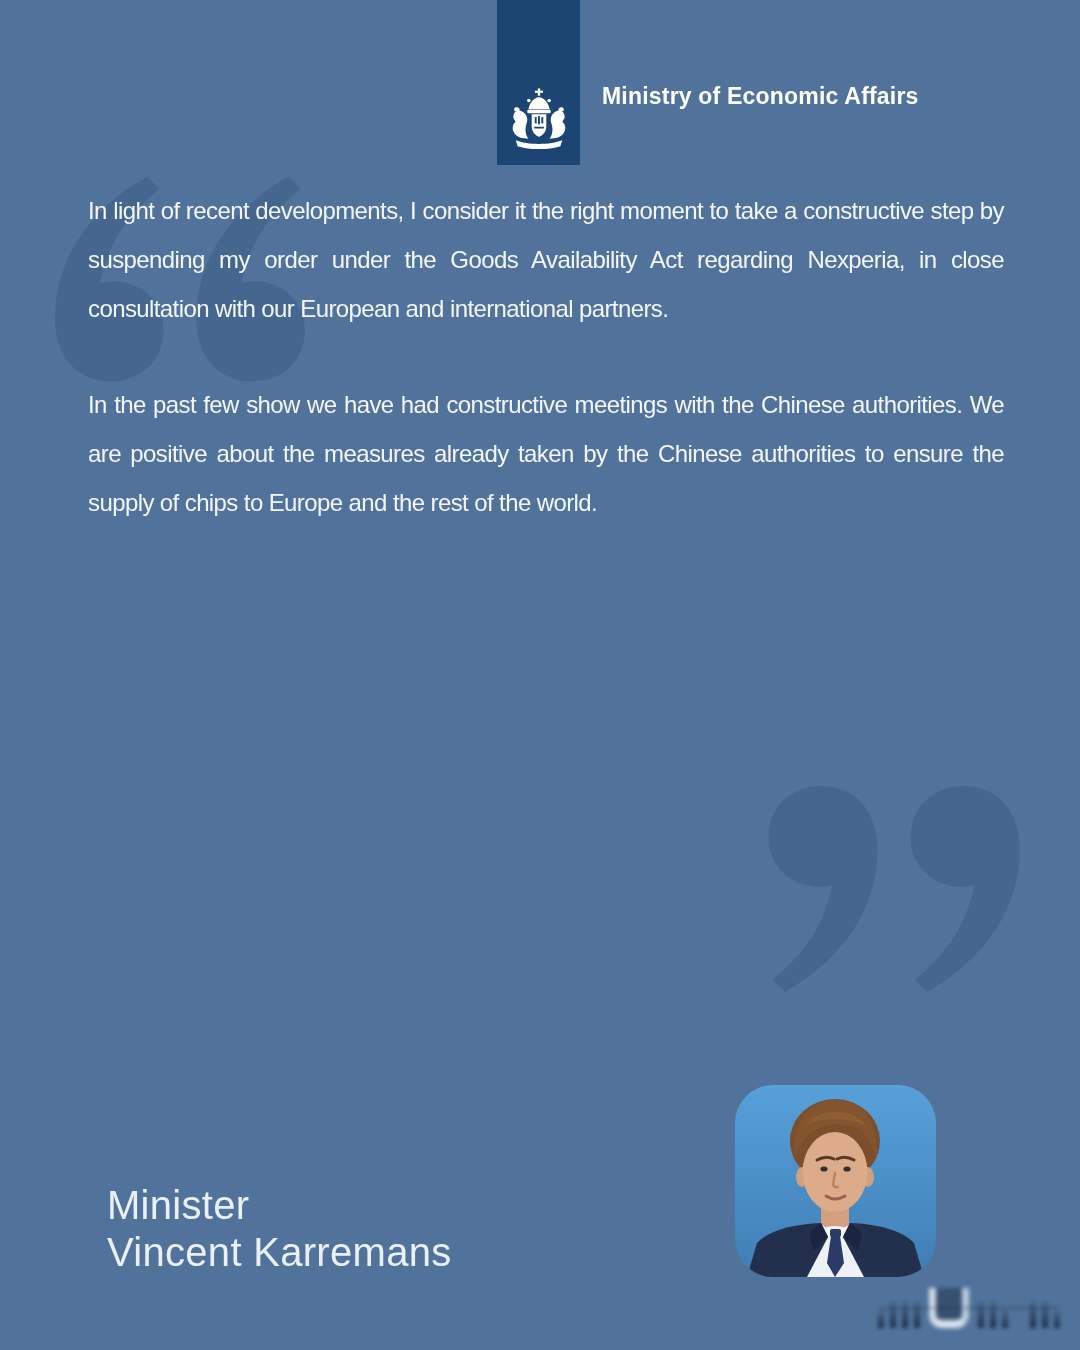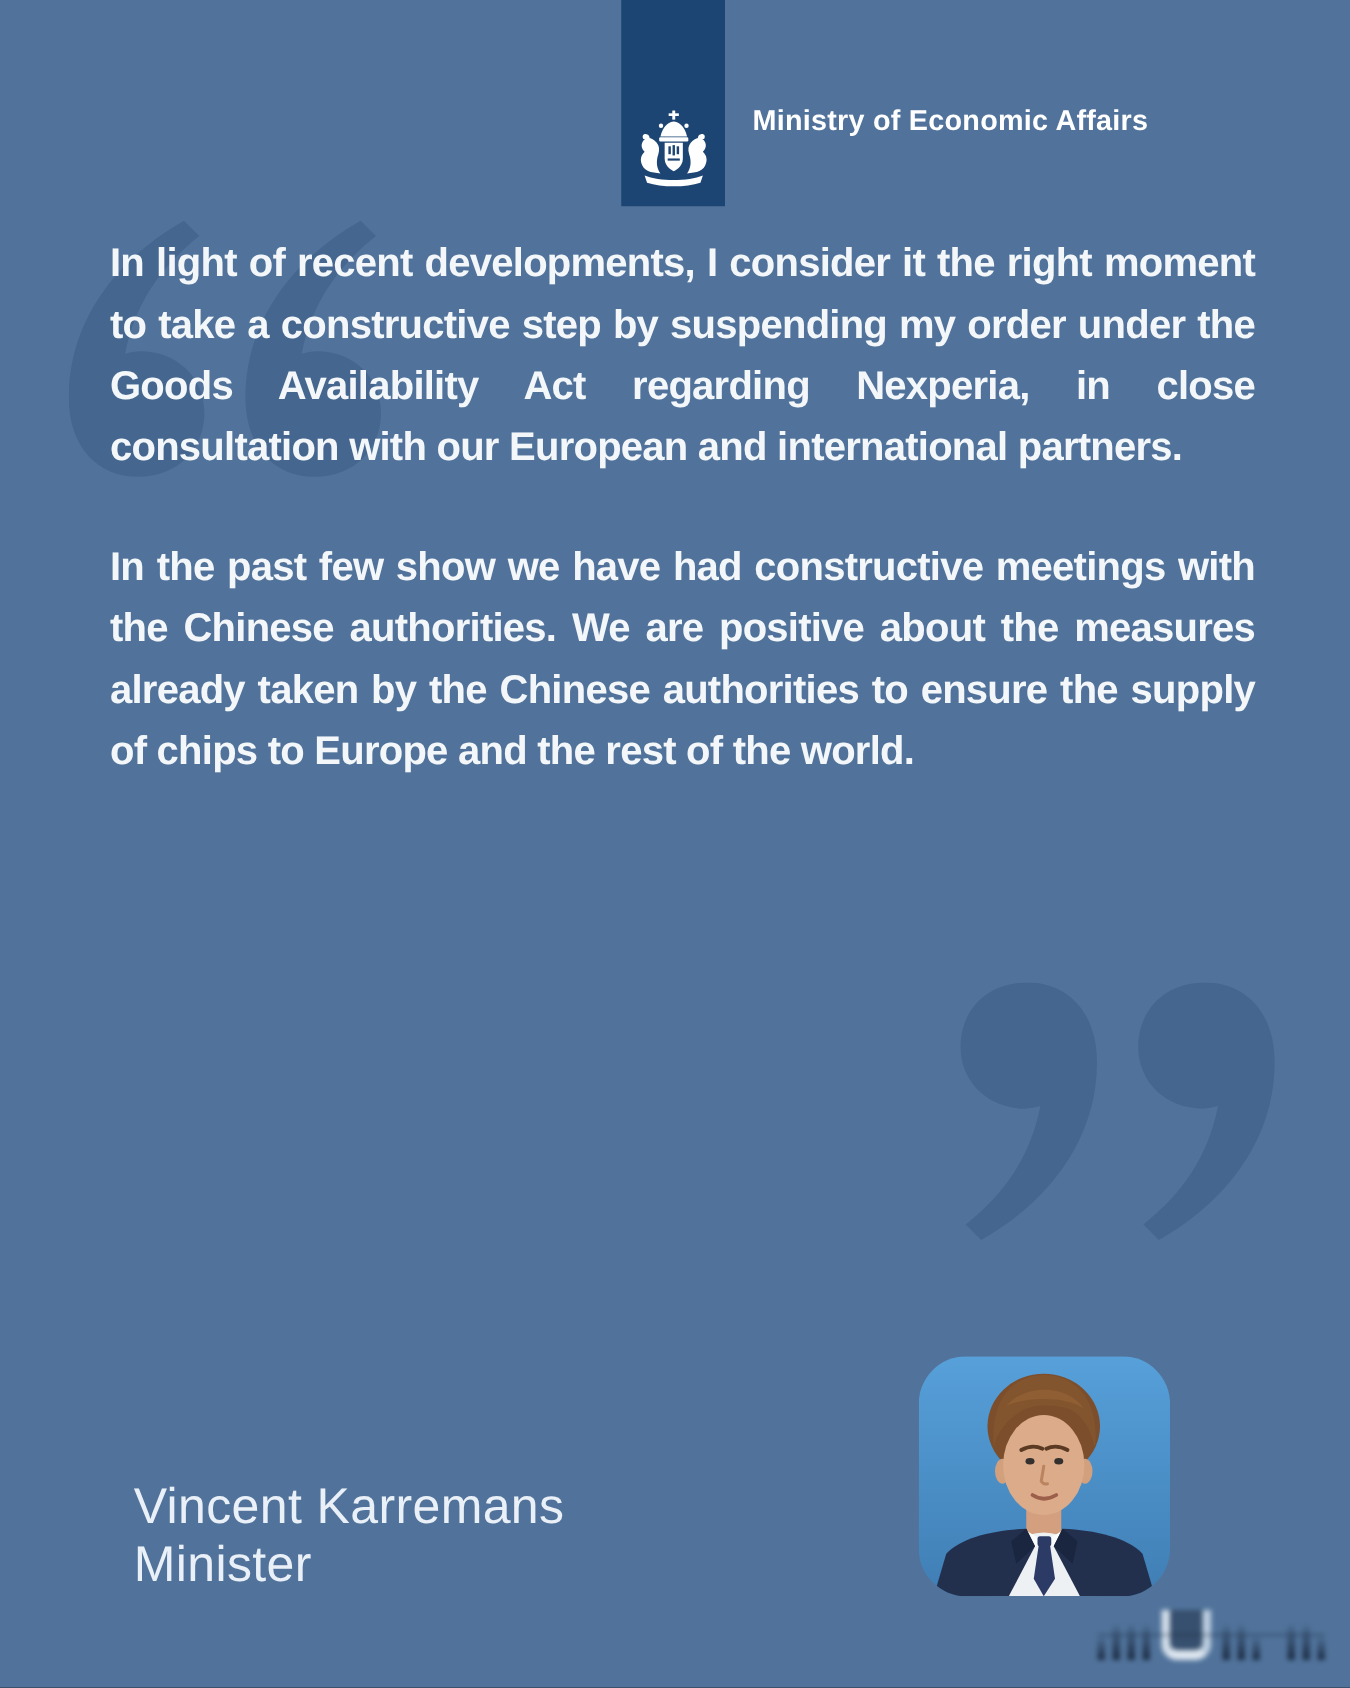--- a/index.html
+++ b/index.html
@@ -15,21 +15,21 @@
     position:absolute;left:602px;top:82px;
     color:#ffffff;font-size:23px;font-weight:bold;letter-spacing:.2px;line-height:28px;
   }
   
   .quote-mark{position:absolute;color:#45678f;}
   .quote-open{left:55px;top:160px;width:256px;height:238px;transform:rotate(180deg);}
   .quote-close{left:760px;top:786px;width:262px;height:206px;}
   
   .quote-block{
     position:absolute;left:88px;top:186px;width:916px;
-    color:#f4f7fa;font-size:32px;font-weight:bold;line-height:49px;
+    color:#f4f7fa;font-size:24px;font-weight:normal;line-height:49px;
     letter-spacing:-0.6px;text-align:justify;
   }
   .quote-block p{margin:0 0 47px 0;}
   .quote-block p:last-child{margin-bottom:0;}
   
   .signature{
     position:absolute;left:107px;top:1182px;
     color:#eaf0f7;font-size:40px;font-weight:normal;line-height:47px;letter-spacing:.3px;
   }
   
@@ -108,22 +108,22 @@
   </div>
 
   <svg class="quote-mark quote-close" viewBox="0 0 250 200">
     <g fill="#45678f">
       <path d="M58 0 C26 0 6 22 6 50 C6 78 28 98 56 98 C60 98 64 97 68 96 C60 136 40 164 10 188 L22 200 C72 172 112 124 112 62 C112 24 90 0 58 0 Z"></path>
       <path transform="translate(138,0)" d="M58 0 C26 0 6 22 6 50 C6 78 28 98 56 98 C60 98 64 97 68 96 C60 136 40 164 10 188 L22 200 C72 172 112 124 112 62 C112 24 90 0 58 0 Z"></path>
     </g>
   </svg>
 
   <div class="signature">
+    <div>Minister</div>
     <div>Vincent Karremans</div>
-    <div>Minister</div>
   </div>
 
   <div class="portrait">
     <svg width="201" height="192" viewBox="0 0 201 192">
       <defs>
         <linearGradient id="pbg" x1="0" y1="0" x2="0" y2="1">
           <stop offset="0" stop-color="#57a0da"></stop>
           <stop offset="1" stop-color="#3f7eb4"></stop>
         </linearGradient>
       </defs>

